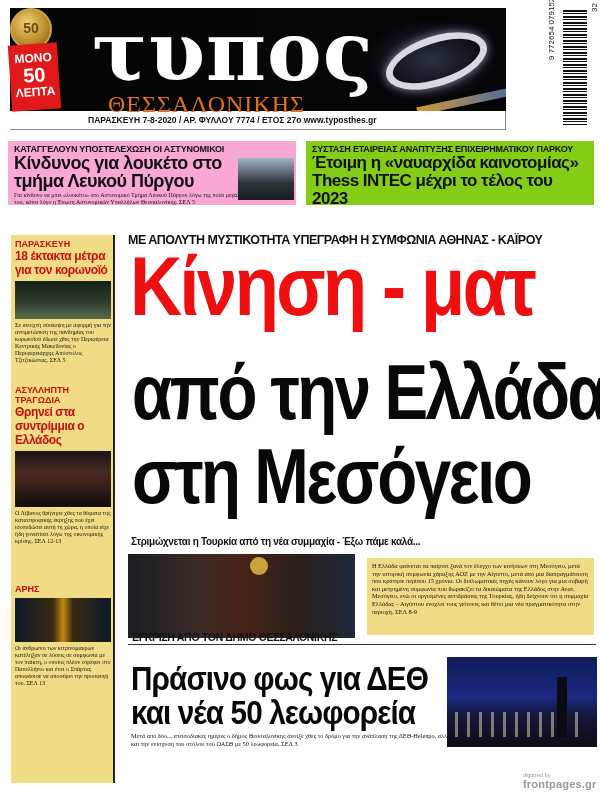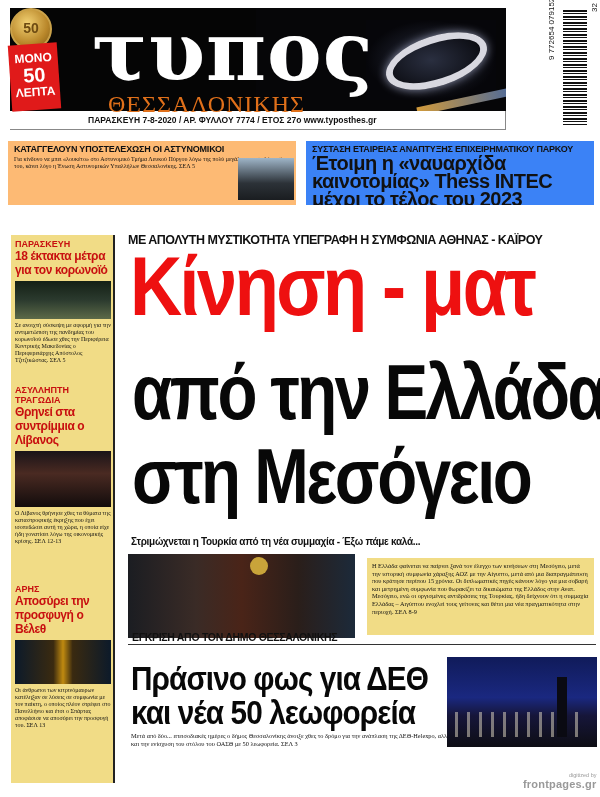--- a/index.html
+++ b/index.html
@@ -21,25 +21,25 @@
   .price-box .l3 { font-size: 12px; line-height: 13px; }
   .coin { position: absolute; left: 10px; top: 8px; width: 42px; height: 42px; border-radius: 50%; background: radial-gradient(circle at 40% 35%, #f2d173, #b9872a 60%, #7a5614); border: 2px solid #caa24a; }
   .coin span { position: absolute; left: 0; top: 10px; width: 100%; text-align: center; font-size: 14px; font-weight: bold; color: #6e4b12; }
   .issue-line { position: absolute; left: 10px; top: 111px; width: 496px; height: 19px; border-bottom: 1px solid #888; border-right: 1px solid #888; font-size: 8.5px; font-weight: bold; padding: 4px 0 0 78px; white-space: nowrap; color: #111; }
   .barcode { position: absolute; left: 563px; top: 10px; width: 24px; height: 115px; background: repeating-linear-gradient(180deg,#111 0 2px,#fff 2px 3px,#111 3px 4px,#fff 4px 6px); }
   .barcode-num { position: absolute; left: 547px; top: 60px; font-size: 8px; transform: rotate(-90deg); transform-origin: left top; white-space: nowrap; color: #111; }
   .barcode-issue { position: absolute; left: 590px; top: 12px; font-size: 8px; transform: rotate(-90deg); transform-origin: left top; color: #111; }
 
   
   .top-story { position: absolute; top: 141px; height: 64px; padding: 3px 6px; overflow: hidden; }
-  .ts-left { left: 8px; width: 288px; background: #fdba74; }
-  .ts-right { left: 306px; width: 288px; background: #3b82f6; }
+  .ts-left { left: 8px; width: 288px; background: #f9a8d4; }
+  .ts-right { left: 306px; width: 288px; background: #84cc16; }
   .kicker { font-size: 9px; font-weight: bold; color: #111; white-space: nowrap; letter-spacing: -0.2px; }
   .ts-head { font-size: 18px; font-weight: bold; line-height: 18px; color: #111; letter-spacing: -0.5px; }
-  .ts-right .ts-head { font-size: 20px; }
+  .ts-right .ts-head { font-size: 17px; }
   .ts-body { font-family: "Liberation Serif", serif; font-size: 6px; line-height: 7px; color: #111; margin-top: 2px; }
   .ts-photo { position: absolute; left: 230px; top: 17px; width: 56px; height: 42px; background: linear-gradient(180deg,#9fb5c8,#2c3238 60%,#1a1d20); }
 
   
   .sidebar { position: absolute; left: 11px; top: 235px; width: 104px; height: 548px; background: #f1dc86; border-right: 2px solid #222; }
   .sb-item { position: absolute; left: 4px; width: 96px; }
   .sb-kicker { font-size: 9px; font-weight: bold; color: #c81010; }
   .sb-head { font-size: 12px; font-weight: bold; line-height: 14px; color: #c81010; letter-spacing: -0.4px; }
   .sb-photo { width: 96px; margin-top: 4px; }
   .sb-body { font-family: "Liberation Serif", serif; font-size: 6px; line-height: 7px; color: #111; margin-top: 3px; }
@@ -56,21 +56,21 @@
   .divider { position: absolute; left: 128px; top: 644px; width: 468px; height: 1px; background: #333; }
 
   
   .b-kicker { position: absolute; left: 132px; top: 613px; font-size: 10.5px; font-weight: bold; color: #111; letter-spacing: -0.3px; white-space: nowrap; margin-top: 18px; }
   .b-head { position: absolute; left: 131px; top: 662px; font-size: 33px; font-weight: bold; color: #080808; line-height: 34px; letter-spacing: -1px; white-space: nowrap; transform: scaleX(0.9); transform-origin: left top; }
   .b-body { position: absolute; left: 131px; top: 732px; width: 320px; font-family: "Liberation Serif", serif; font-size: 6.3px; line-height: 7.6px; color: #111; }
   .b-photo { position: absolute; left: 447px; top: 657px; width: 150px; height: 90px; background: linear-gradient(180deg,#101b5a 0%,#1a2880 45%,#16163a 65%,#0d0d14 100%); }
   .b-photo .tower { position: absolute; left: 110px; top: 20px; width: 10px; height: 60px; background: #0a0a12; }
   .b-photo .lights { position: absolute; left: 8px; top: 55px; width: 130px; height: 25px; background: repeating-linear-gradient(90deg, #e8e0c8 0 3px, transparent 3px 12px); opacity: 0.5; }
 
-  .watermark { position: absolute; left: 523px; top: 772px; text-align: right; color: #999; }
+  .watermark { position: absolute; left: 523px; top: 772px; text-align: left; color: #999; }
   .watermark .w1 { font-size: 5.5px; }
   .watermark .w2 { font-size: 11px; font-weight: bold; letter-spacing: 0.2px; }
 </style>
 </head>
 <body>
 
 <div class="mast-black"></div>
 <div class="mast-photo">
   <div class="glow"></div>
     <div class="ring"></div>
@@ -88,45 +88,45 @@
   <div class="l2">50</div>
   <div class="l3">ΛΕΠΤΑ</div>
 </div>
 <div class="issue-line">ΠΑΡΑΣΚΕΥΗ 7-8-2020 / ΑΡ. ΦΥΛΛΟΥ 7774 / ΕΤΟΣ 27ο   www.typosthes.gr</div>
 <div class="barcode"></div>
 <div class="barcode-num">9 772654 079152</div>
 <div class="barcode-issue">32</div>
 
 <div class="top-story ts-left">
   <div class="kicker">ΚΑΤΑΓΓΕΛΟΥΝ ΥΠΟΣΤΕΛΕΧΩΣΗ ΟΙ ΑΣΤΥΝΟΜΙΚΟΙ</div>
+  <div class="ts-head" style="width:222px">Κίνδυνος για λουκέτο στο τμήμα Λευκού Πύργου</div>
   <div class="ts-body">Για κίνδυνο να μπει «λουκέτο» στο Αστυνομικό Τμήμα Λευκού Πύργου λόγω της πολύ μεγάλης υποστελέχωσής του, κάνει λόγο η Ένωση Αστυνομικών Υπαλλήλων Θεσσαλονίκης. ΣΕΛ 5</div>
   <div class="ts-photo"></div>
 </div>
 <div class="top-story ts-right">
   <div class="kicker">ΣΥΣΤΑΣΗ ΕΤΑΙΡΕΙΑΣ ΑΝΑΠΤΥΞΗΣ ΕΠΙΧΕΙΡΗΜΑΤΙΚΟΥ ΠΑΡΚΟΥ</div>
   <div class="ts-head">Έτοιμη η «ναυαρχίδα καινοτομίας» Thess INTEC μέχρι το τέλος του 2023</div>
 
 </div>
 
 <div class="sidebar">
   <div class="sb-item" style="top:4px">
     <div class="sb-kicker">ΠΑΡΑΣΚΕΥΗ</div>
     <div class="sb-head">18 έκτακτα μέτρα για τον κορωνοϊό</div>
     <div class="sb-photo" style="height:38px;background:linear-gradient(180deg,#142015,#2b3a2e 50%,#5c6a48);"></div>
     <div class="sb-body">Σε ανοιχτή σύσκεψη με αφορμή για την αντιμετώπιση της πανδημίας του κορωνοϊού έδωσε χθες την Περιφέρεια Κεντρικής Μακεδονίας ο Περιφερειάρχης Απόστολος Τζιτζικώστας. ΣΕΛ 5</div>
   </div>
   <div class="sb-item" style="top:150px">
     <div class="sb-kicker">ΑΣΥΛΛΗΠΤΗ ΤΡΑΓΩΔΙΑ</div>
-    <div class="sb-head">Θρηνεί στα συντρίμμια ο Λίβανος</div>
+    <div class="sb-head">Θρηνεί στα συντρίμμια ο Ελλάδος</div>
     <div class="sb-photo" style="height:56px;background:linear-gradient(180deg,#1a1418,#4a2a22 40%,#120c0c);"></div>
     <div class="sb-body">Ο Λίβανος θρήνησε χθες τα θύματα της καταστροφικής έκρηξης που έχει ισοπεδώσει αυτή τη χώρα, η οποία είχε ήδη γονατίσει λόγω της οικονομικής κρίσης. ΣΕΛ 12-13</div>
   </div>
   <div class="sb-item" style="top:349px">
     <div class="sb-kicker">ΑΡΗΣ</div>
-    <div class="sb-head">Αποσύρει την προσφυγή ο Βέλεθ</div>
     <div class="sb-photo" style="height:44px;background:linear-gradient(90deg,#0c1a2a,#3a2a10 40%,#c08a10 50%,#3a2a10 60%,#0c1a2a);"></div>
     <div class="sb-body">Οι άνθρωποι των κιτρινόμαυρων κατέληξαν σε λύσεις σε συμφωνία με τον παίκτη, ο οποίος πλέον στρέφει στο Πανελλήνιο και έτσι ο Σπάρτας αποφάσισε να αποσύρει την προσφυγή του. ΣΕΛ 13</div>
   </div>
 </div>
 
 <div class="main-kicker">ΜΕ ΑΠΟΛΥΤΗ ΜΥΣΤΙΚΟΤΗΤΑ ΥΠΕΓΡΑΦΗ Η ΣΥΜΦΩΝΙΑ ΑΘΗΝΑΣ - ΚΑΪΡΟΥ</div>
 <div class="main-red">Κίνηση - ματ</div>
 <div class="main-black1">από την Ελλάδα</div>
 <div class="main-black2">στη Μεσόγειο</div>
 <div class="main-sub">Στριμώχνεται η Τουρκία από τη νέα συμμαχία - Έξω πάμε καλά...</div>

